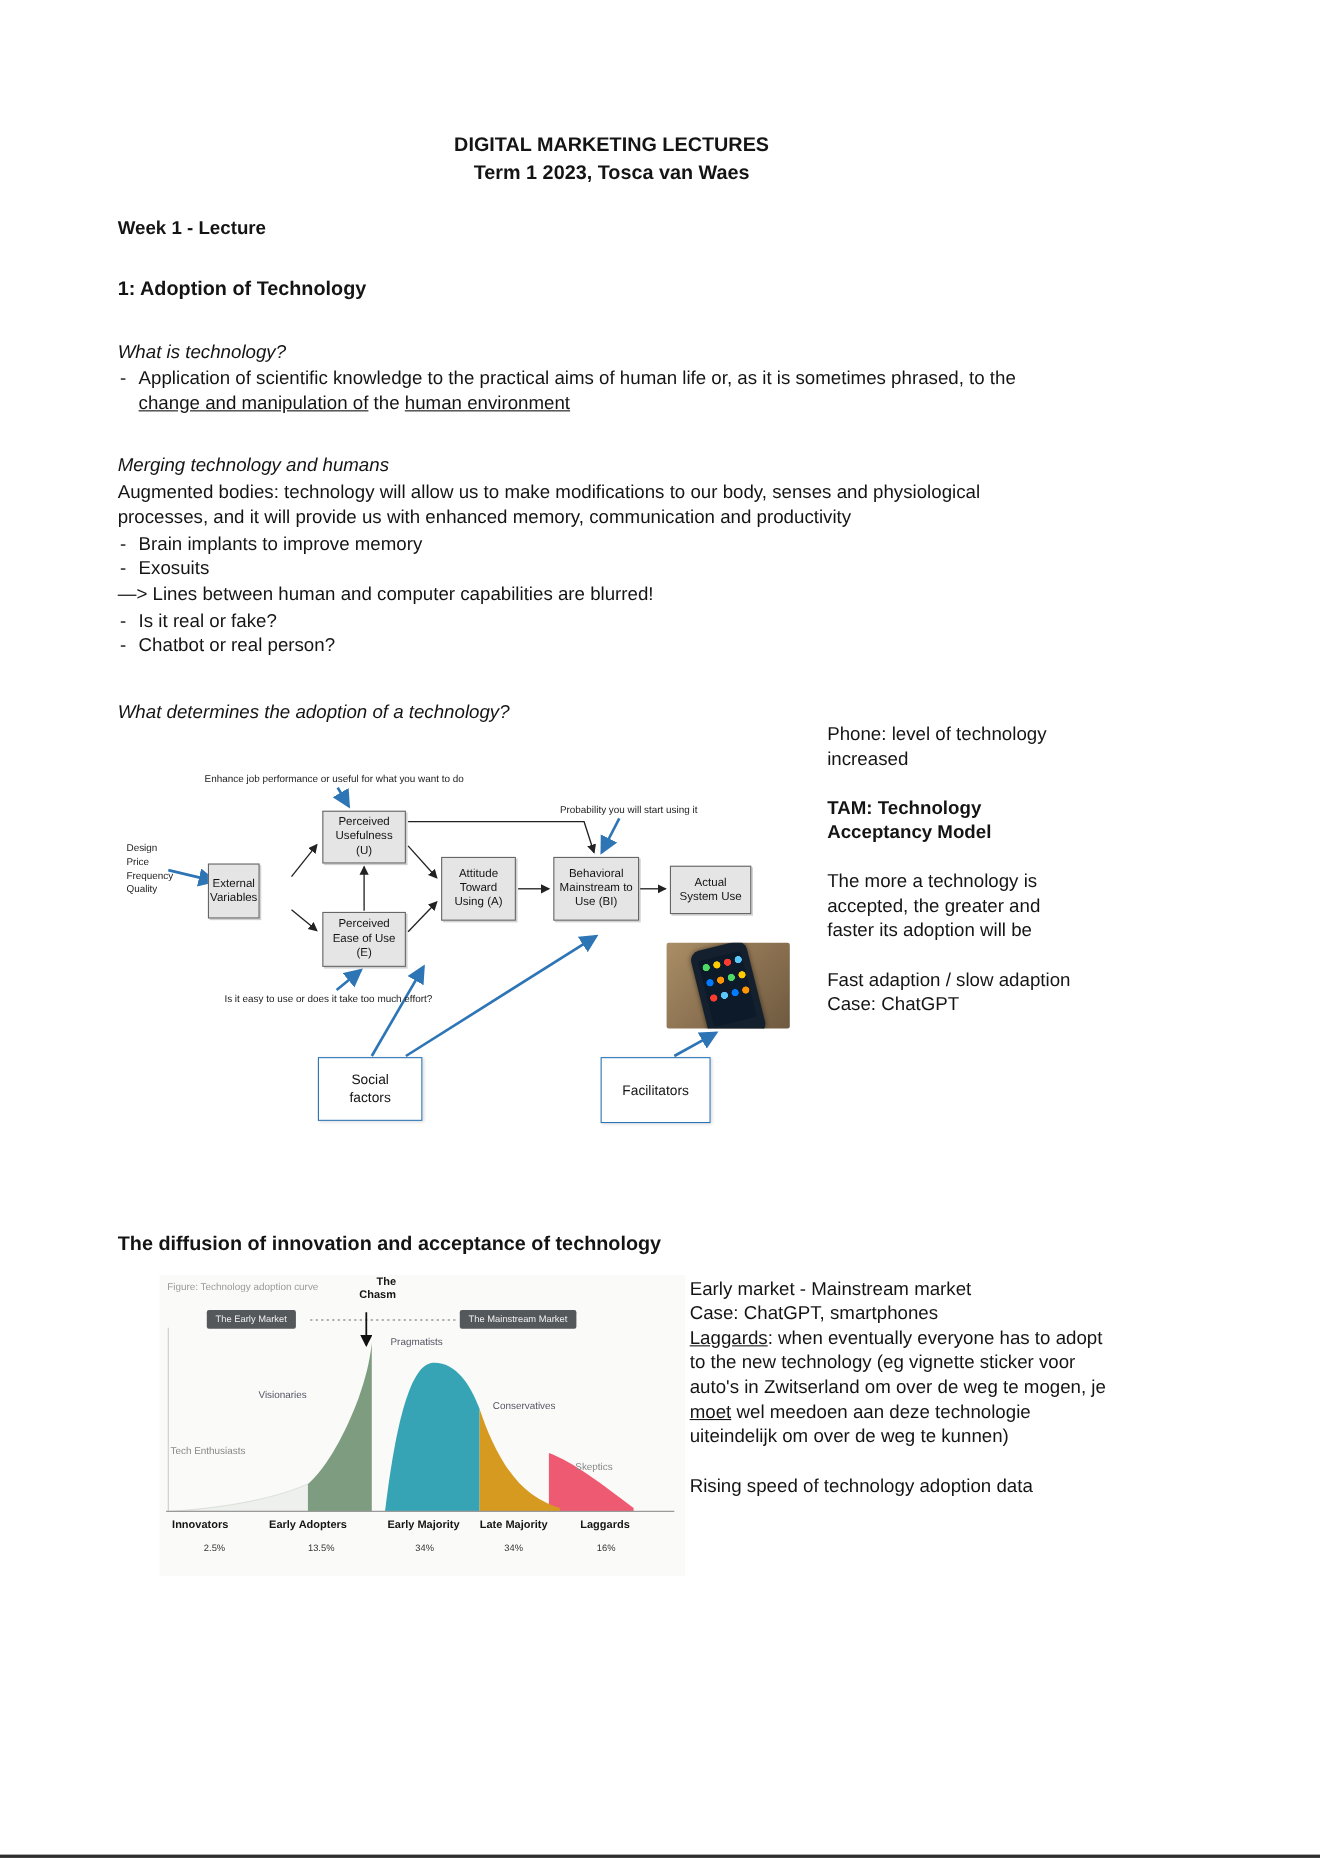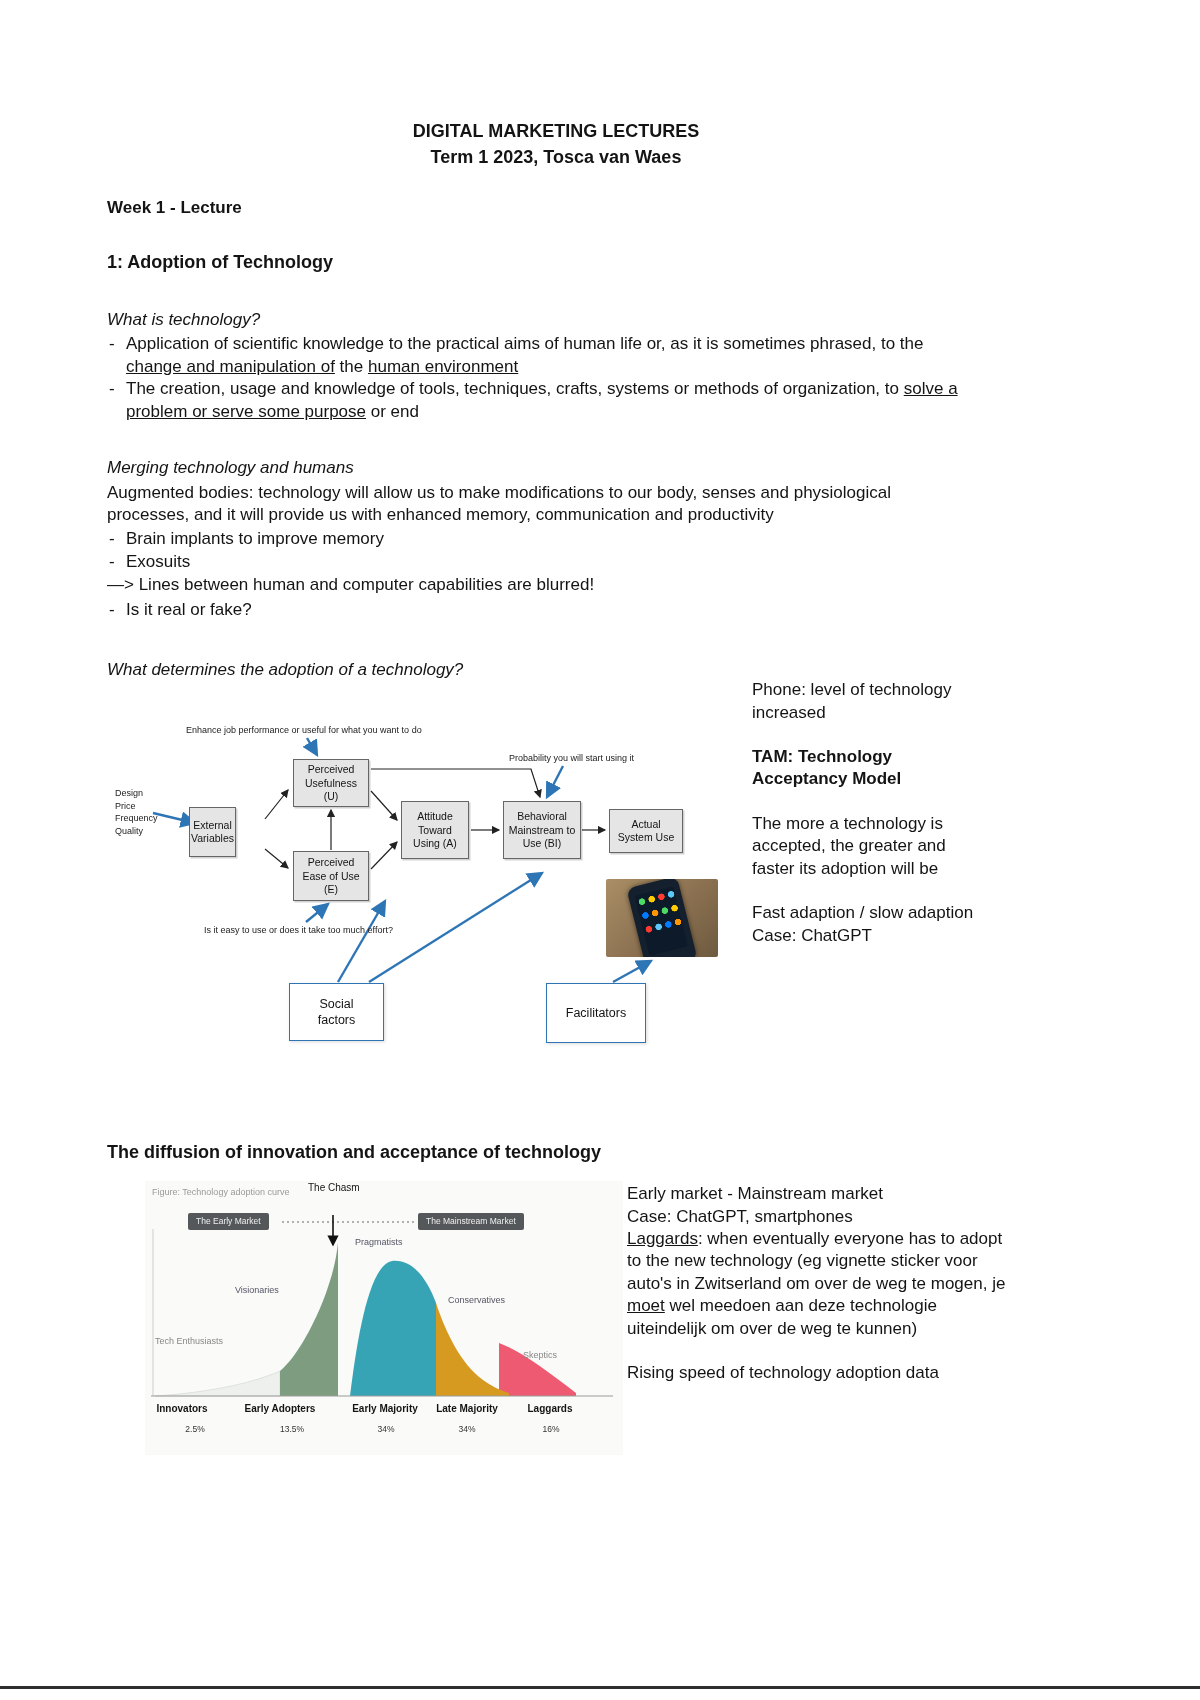--- a/index.html
+++ b/index.html
@@ -51,21 +51,21 @@
     radial-gradient(circle at 65% 58%,#007aff 0 3px,transparent 3.5px),
     radial-gradient(circle at 90% 58%,#ff9500 0 3px,transparent 3.5px),
     #0c1a2a}
 
   
   .diffusion-section{position:relative;margin-top:8px;height:352px}
   .diff-heading{font-size:18px;font-weight:700}
   .figure{position:absolute;left:38px;top:40px;width:478px;height:274px;background:#fafaf8}
   .curve-svg{position:absolute;left:0;top:0}
   .fig-caption{position:absolute;left:7px;top:6px;font-size:9px;color:#9a9a9a}
-  .chasm{position:absolute;left:163px;top:1px;width:52px;text-align:left;font-size:10px;font-weight:400;line-height:1.2}
+  .chasm{position:absolute;left:163px;top:1px;width:52px;text-align:right;font-size:10px;font-weight:700;line-height:1.2}
   .badge{position:absolute;background:#55585b;color:#f0f0f0;font-size:8.5px;padding:3px 8px;border-radius:2px;white-space:nowrap}
   .seg-label{position:absolute;font-size:9px;color:#556;white-space:nowrap}
   .axis-label{position:absolute;transform:translateX(-50%);font-size:10px;font-weight:700;top:221px;white-space:nowrap}
   .pct-label{position:absolute;transform:translateX(-50%);font-size:8.5px;color:#333;top:243px;white-space:nowrap}
   .diff-notes{position:absolute;left:520px;top:42px;width:380px}
   .bottom-rule{position:absolute;left:0;top:1686px;width:1200px;border-top:3px solid #2e2e2e}
 </style>
 </head>
 <body>
 
@@ -79,32 +79,32 @@
 
     <div class="week">
       <div class="b">Week 1 - Lecture</div>
     </div>
 
     <div class="h-section">1: Adoption of Technology</div>
 
     <div class="h-italic">What is technology?</div>
     <ul class="dash">
       <li><span>Application of scientific knowledge to the practical aims of human life or, as it is sometimes phrased, to the </span><span class="u">change and manipulation of</span><span> the </span><span class="u">human environment</span></li>
-      <li><span>The creation, usage and knowledge of tools, techniques, crafts, systems or methods of organization, to </span><span class="u">solve a problem or serve some purpose</span><span> or end</span></li>
     </ul>
 
     <div class="h-italic">Merging technology and humans</div>
     <p class="para">Augmented bodies: technology will allow us to make modifications to our body, senses and physiological processes, and it will provide us with enhanced memory, communication and productivity</p>
     <ul class="dash">
       <li><span>Brain implants to improve memory</span></li>
       <li><span>Exosuits</span></li>
     </ul>
     <div class="arrow-line">—&gt; Lines between human and computer capabilities are blurred!</div>
     <ul class="dash">
       <li><span>Is it real or fake?</span></li>
+      <li><span>Chatbot or real person?</span></li>
     </ul>
 
     <div class="tam-section">
       <div class="i">What determines the adoption of a technology?</div>
 
       <div class="tam-diagram">
         <svg class="tam-arrows" width="664" height="368" viewBox="0 0 664 368">
           <defs>
             <marker id="mb" markerWidth="9" markerHeight="8" refX="6" refY="3.5" orient="auto">
                 <path d="M0,0 L7,3.5 L0,7 Z" fill="#222"></path>

